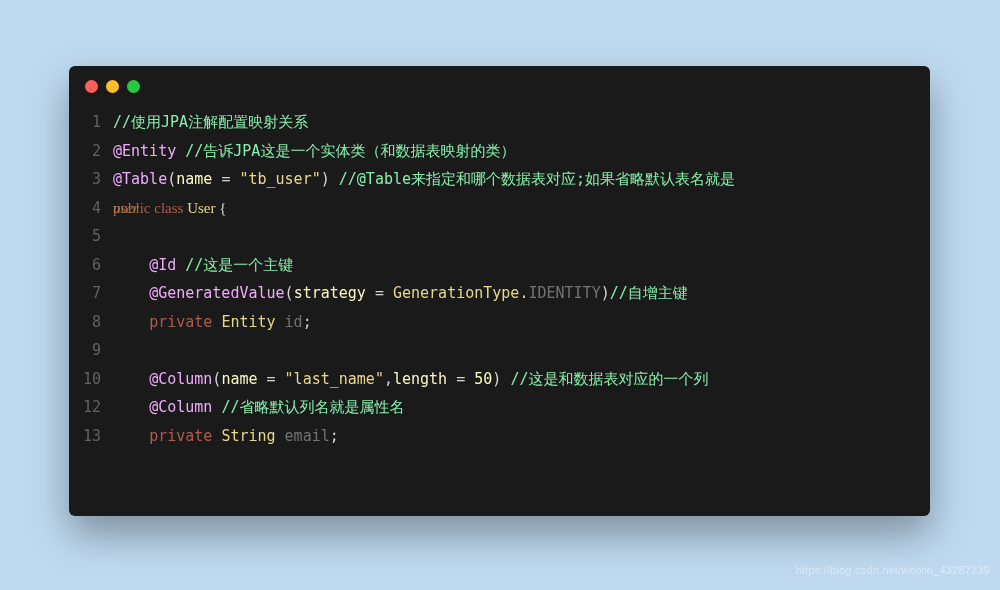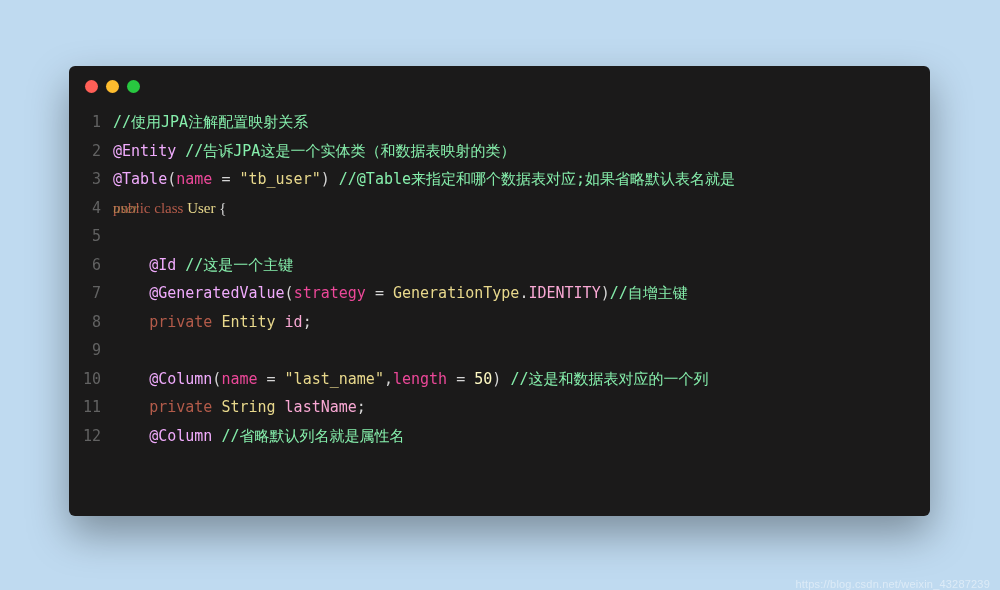--- a/index.html
+++ b/index.html
@@ -55,30 +55,30 @@
   }
   .code {
     flex: 1 1 auto;
     overflow: hidden;
   }
   
   .tk-comment   { color: #86efac; }   
   .tk-annot     { color: #f0abfc; }   
   .tk-punct     { color: #d6d6d6; }   
   .tk-keyword   { color: #b35b4a; }   
-  .tk-ident     { color: #ec4899; }   
+  .tk-ident     { color: #fef9c3; }   
   .tk-string    { color: #e8d88c; }   
   .tk-type      { color: #e8d88c; }   
-  .tk-field     { color: #f9a8d4; }   
+  .tk-field     { color: #737373; }   
   .tk-number    { color: #fef9c3; }
   .tk-user      { color: #d0a85a; font-style: italic; }
   .watermark {
     position: absolute;
     right: 10px;
-    bottom: 0;
+    bottom: 14px;
     font-size: 11px;
     font-family: Arial, sans-serif;
     color: rgba(255,255,255,0.45);
     letter-spacing: 0.2px;
   }
 </style>
 </head>
 <body>
 
 <div class="window">
@@ -91,18 +91,18 @@
       <div class="line"><div class="gutter">1</div><div class="code" style="position: relative;"><span class="tk-comment">//使用JPA注解配置映射关系</span></div></div>
       <div class="line"><div class="gutter">2</div><div class="code" style="position: relative;"><span class="tk-annot">@Entity</span><span> </span><span class="tk-comment">//告诉JPA这是一个实体类（和数据表映射的类）</span></div></div>
       <div class="line"><div class="gutter">3</div><div class="code" style="position: relative;"><span class="tk-annot">@Table</span><span class="tk-punct">(</span><span class="tk-ident">name</span><span> </span><span class="tk-punct">=</span><span> </span><span class="tk-string">"tb_user"</span><span class="tk-punct">)</span><span> </span><span class="tk-comment">//@Table来指定和哪个数据表对应;如果省略默认表名就是</span></div></div>
       <div class="line"><div class="gutter">4</div><div class="code" style="position: relative; font-family: Liberation Serif, serif;"><span class="tk-keyword">public</span><span> </span><span class="tk-keyword">class</span><span> </span><span class="tk-type">User</span><span> </span><span class="tk-punct">{</span><span class="tk-user" style="position: absolute; left: 0px; top: 0px; opacity: 0.55;">user</span></div></div>
       <div class="line"><div class="gutter">5</div><div class="code" style="position: relative;"></div></div>
       <div class="line"><div class="gutter">6</div><div class="code" style="position: relative;"><span>    </span><span class="tk-annot">@Id</span><span> </span><span class="tk-comment">//这是一个主键</span></div></div>
       <div class="line"><div class="gutter">7</div><div class="code" style="position: relative;"><span>    </span><span class="tk-annot">@GeneratedValue</span><span class="tk-punct">(</span><span class="tk-ident">strategy</span><span> </span><span class="tk-punct">=</span><span> </span><span class="tk-type">GenerationType</span><span class="tk-punct">.</span><span class="tk-field">IDENTITY</span><span class="tk-punct">)</span><span class="tk-comment">//自增主键</span></div></div>
       <div class="line"><div class="gutter">8</div><div class="code" style="position: relative;"><span>    </span><span class="tk-keyword">private</span><span> </span><span class="tk-type">Entity</span><span> </span><span class="tk-field">id</span><span class="tk-punct">;</span></div></div>
       <div class="line"><div class="gutter">9</div><div class="code" style="position: relative;"></div></div>
       <div class="line"><div class="gutter">10</div><div class="code" style="position: relative;"><span>    </span><span class="tk-annot">@Column</span><span class="tk-punct">(</span><span class="tk-ident">name</span><span> </span><span class="tk-punct">=</span><span> </span><span class="tk-string">"last_name"</span><span class="tk-punct">,</span><span class="tk-ident">length</span><span> </span><span class="tk-punct">=</span><span> </span><span class="tk-number">50</span><span class="tk-punct">)</span><span> </span><span class="tk-comment">//这是和数据表对应的一个列</span></div></div>
-      <div class="line"><div class="gutter">11</div><div class="code" style="position: relative;"><span>    </span><span class="tk-keyword">private</span><span> </span><span class="tk-type">String</span><span> </span><span class="tk-field">lastName</span><span class="tk-punct">;</span></div></div>
       <div class="line"><div class="gutter">12</div><div class="code" style="position: relative;"><span>    </span><span class="tk-annot">@Column</span><span> </span><span class="tk-comment">//省略默认列名就是属性名</span></div></div>
+      <div class="line"><div class="gutter">13</div><div class="code" style="position: relative;"><span>    </span><span class="tk-keyword">private</span><span> </span><span class="tk-type">String</span><span> </span><span class="tk-field">email</span><span class="tk-punct">;</span></div></div>
     </div>
 </div>
 
 <div class="watermark">https://blog.csdn.net/weixin_43287239</div>
 
 </body></html>

